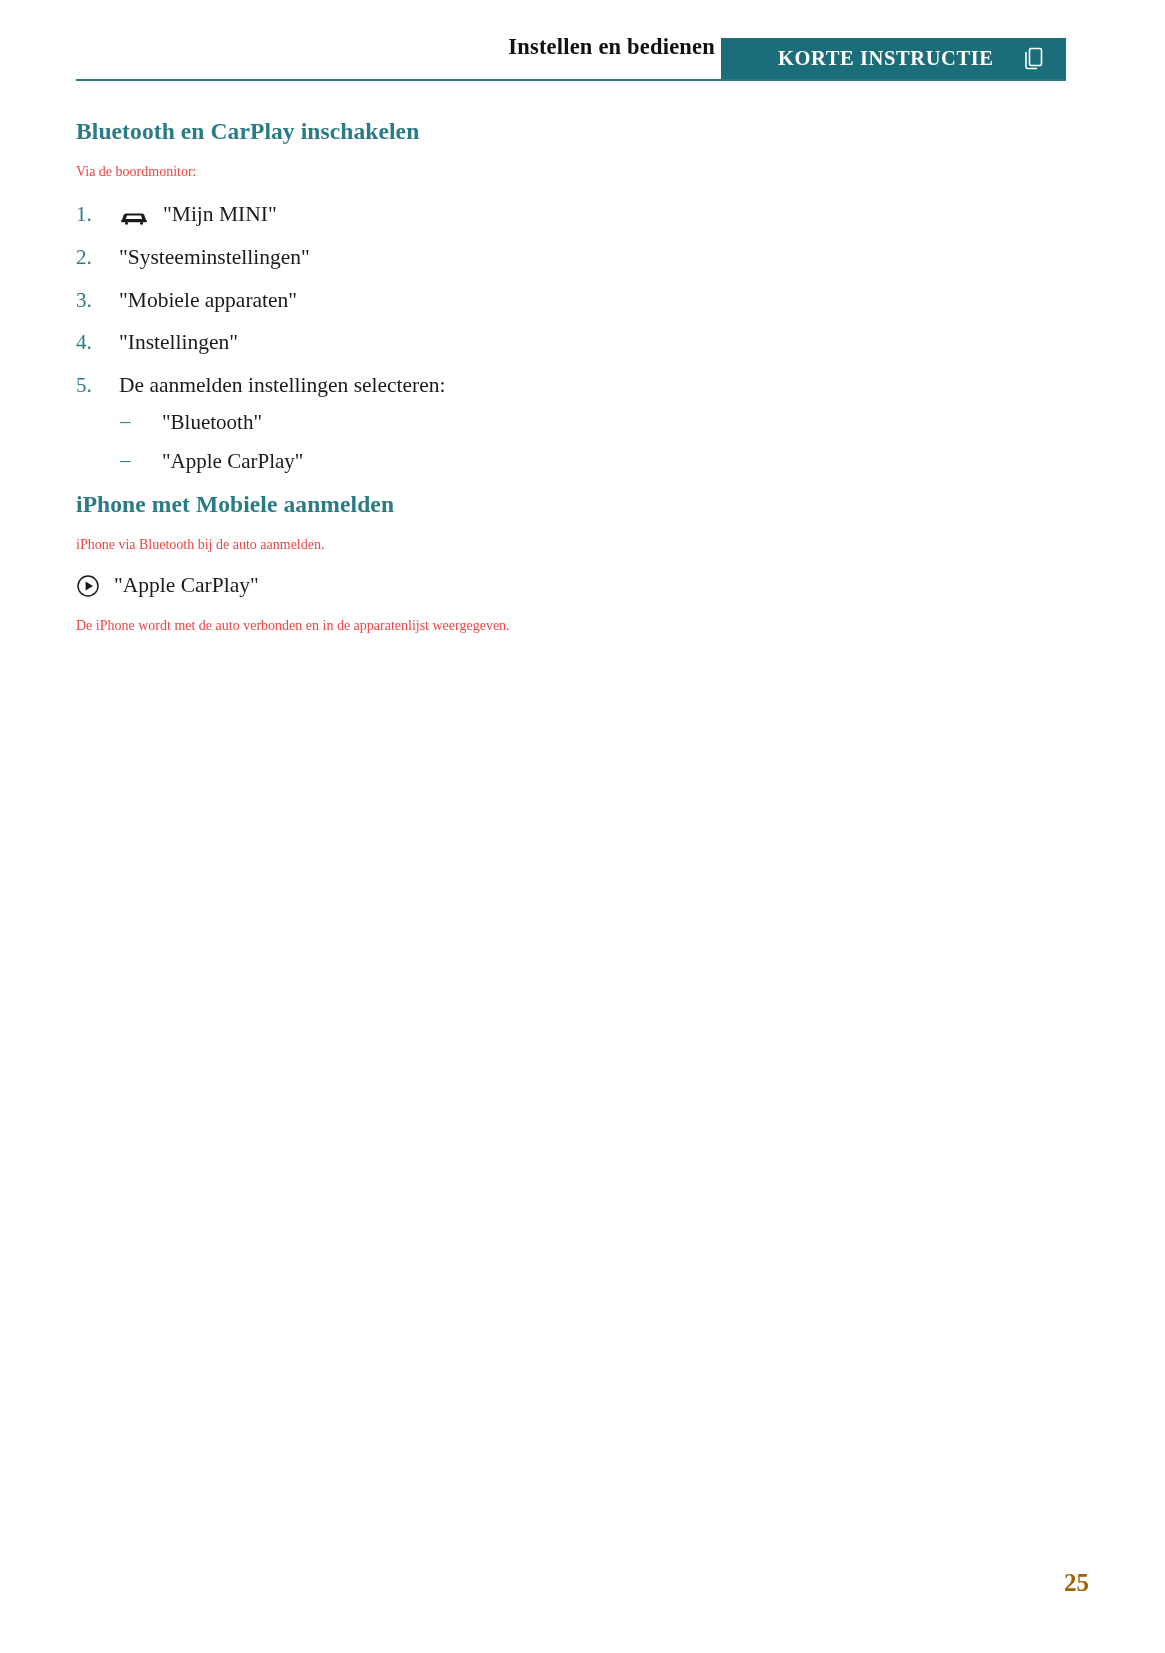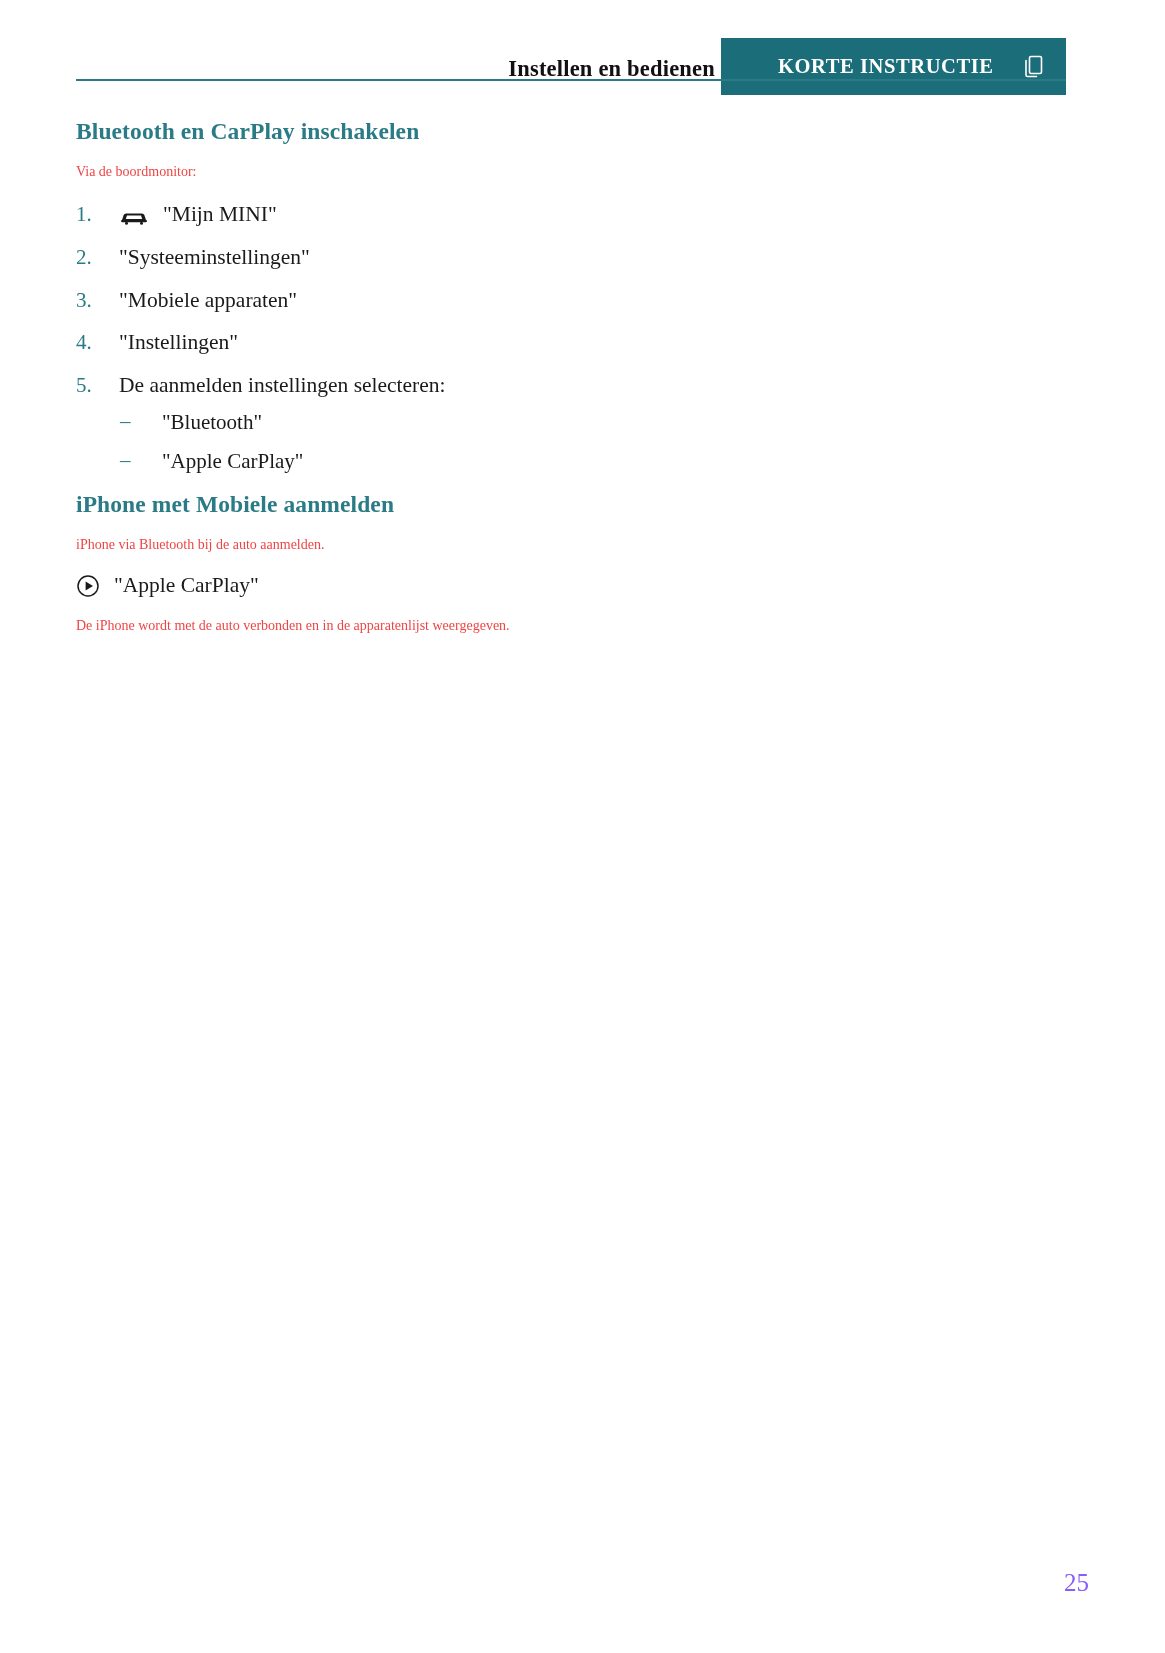--- a/index.html
+++ b/index.html
@@ -28,34 +28,34 @@
     position: absolute;
     left: 76px;
     top: 79px;
     width: 990px;
     height: 2px;
     background: #2a7b86;
   }
   .header-title {
     position: absolute;
     right: 450px;
-    top: 56px;
+    top: 34px;
     font-family: "Liberation Serif", serif;
     font-weight: bold;
     font-size: 22.5px;
     color: #111111;
     letter-spacing: 0.2px;
     white-space: nowrap;
   }
   .header-tab {
     position: absolute;
     left: 721px;
     top: 38px;
     width: 345px;
-    height: 57px;
+    height: 41px;
     background: #1b6e79;
     display: flex;
     align-items: center;
     justify-content: flex-start;
     box-sizing: border-box;
     padding-left: 57px;
   }
   .header-tab-label {
     color: #ffffff;
     font-family: "Liberation Serif", serif;
@@ -163,23 +163,23 @@
   
   .icon-car { width: 30px; height: 18px; display: block; }
   .icon-play { width: 24px; height: 24px; display: block; }
 
   
   .page-number {
     position: absolute;
     right: 76px;
     bottom: 56px;
     font-family: "Liberation Serif", serif;
-    font-weight: normal;
+    font-weight: bold;
     font-size: 25px;
-    color: #8b5cf6;
+    color: #a16207;
   }
 </style>
 </head>
 <body>
 
 <div class="page-header">
   <div class="header-title">Instellen en bedienen</div>
   <div class="header-tab">
     <span class="header-tab-label">KORTE INSTRUCTIE</span>
     <span class="header-tab-icon">

